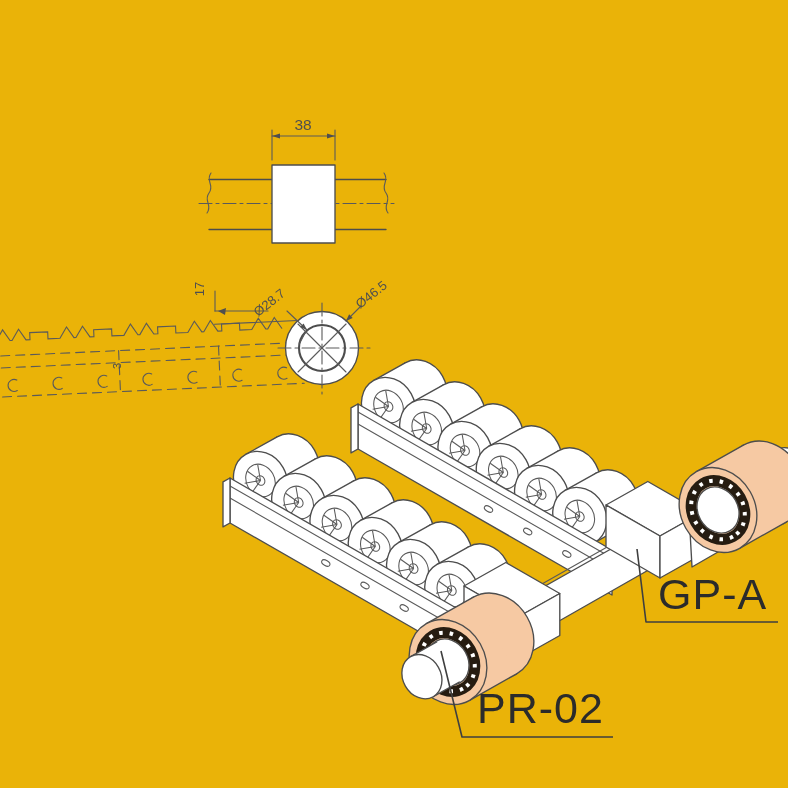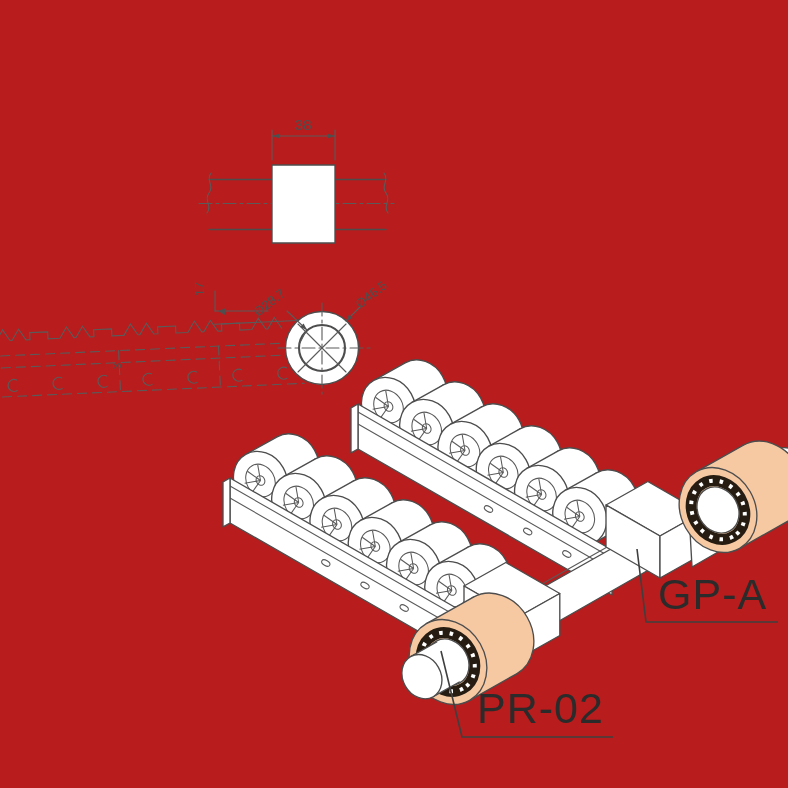--- a/index.html
+++ b/index.html
@@ -4,21 +4,21 @@
 <style>
   :root{
     --line:#4d4d4d;
     --line-soft:#5a5a5a;
     --wheel:#f6c9a3;
     --bearing:#261c11;
     --label:#2b2b2b;
     --dim:#4f4f4f;
   }
   html,body{margin:0;padding:0;background:#ffffff;}
-  #stage{width:788px;height:788px;position:relative;background:#b91c1c;overflow:hidden;}
+  #stage{width:788px;height:788px;position:relative;background:#eab308;overflow:hidden;}
   svg{display:block;}
   .ln{stroke:var(--line);fill:none;stroke-width:1.35;stroke-linecap:round;stroke-linejoin:round;}
   .lnsoft{stroke:var(--line-soft);fill:none;stroke-width:1.1;stroke-linecap:round;}
   .wfill{fill:#ffffff;stroke:var(--line);stroke-width:1.35;stroke-linejoin:round;}
   .wflat{fill:#ffffff;stroke:none;}
   .ofill{fill:var(--wheel);stroke:var(--line);stroke-width:1.35;}
   .oflat{fill:var(--wheel);stroke:none;}
   .thin{fill:none;stroke:var(--line-soft);stroke-width:1.05;}
   .dash{stroke-dasharray:9 6;}
   .cdash{stroke-dasharray:13 4 3 4;}

